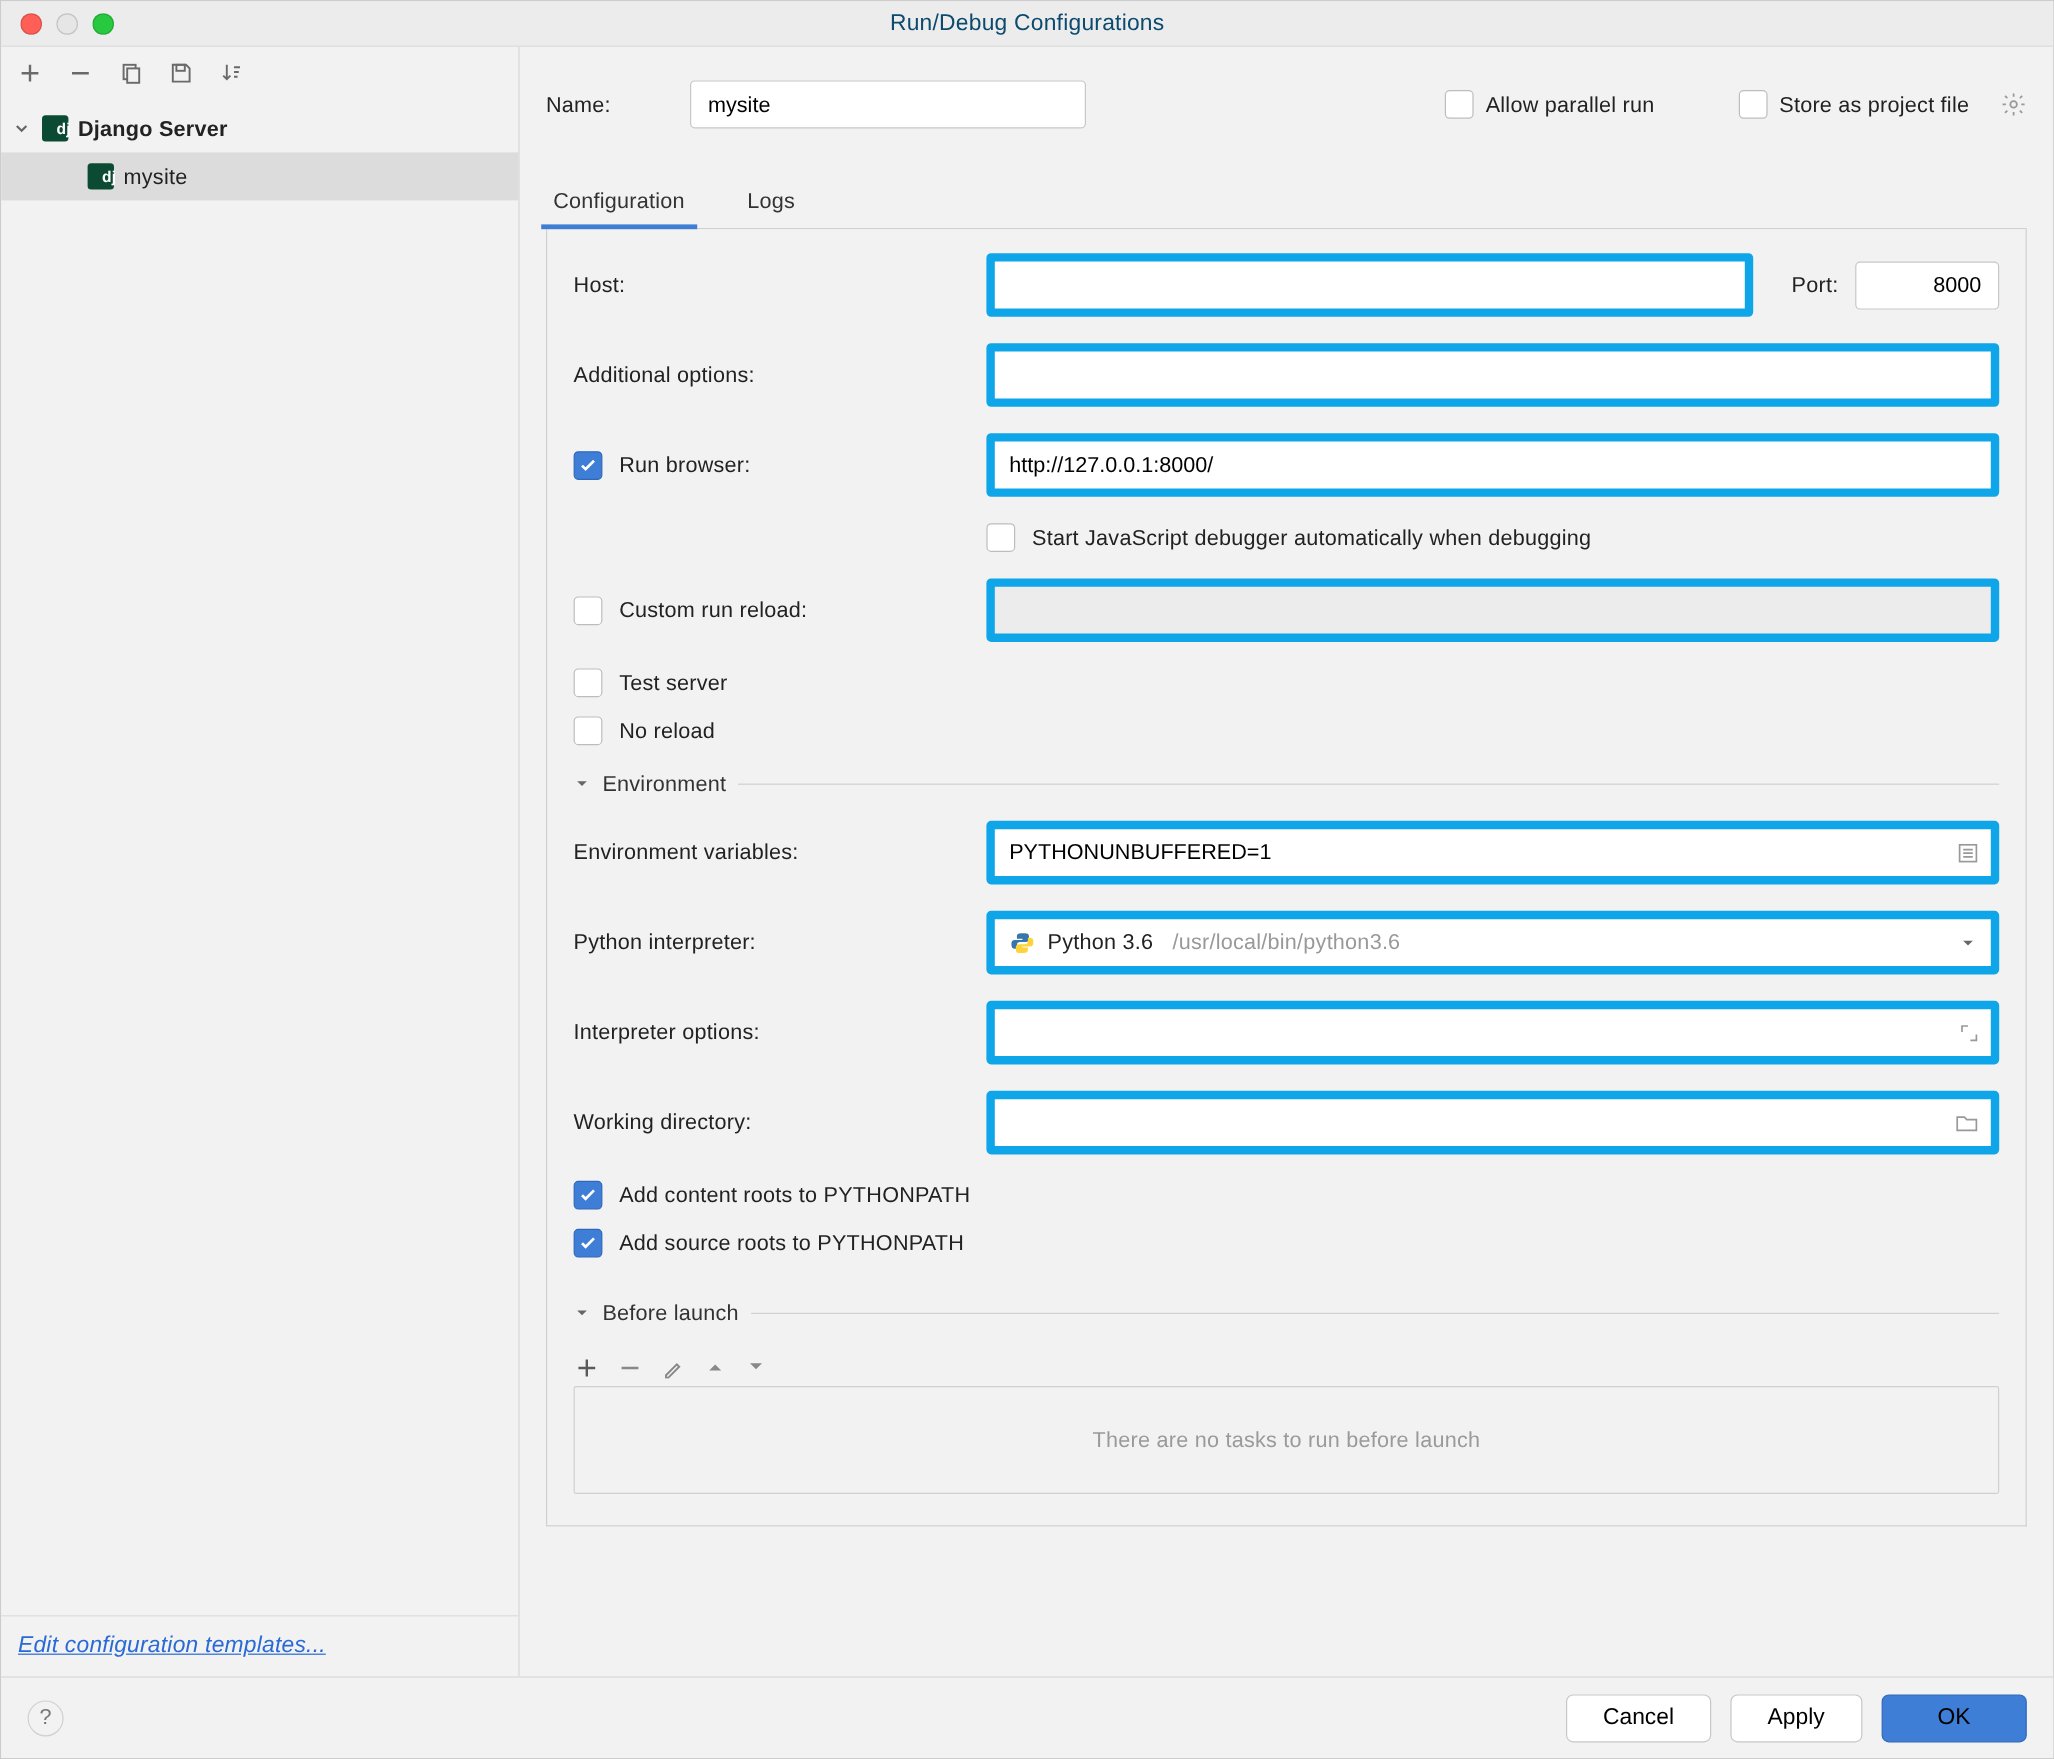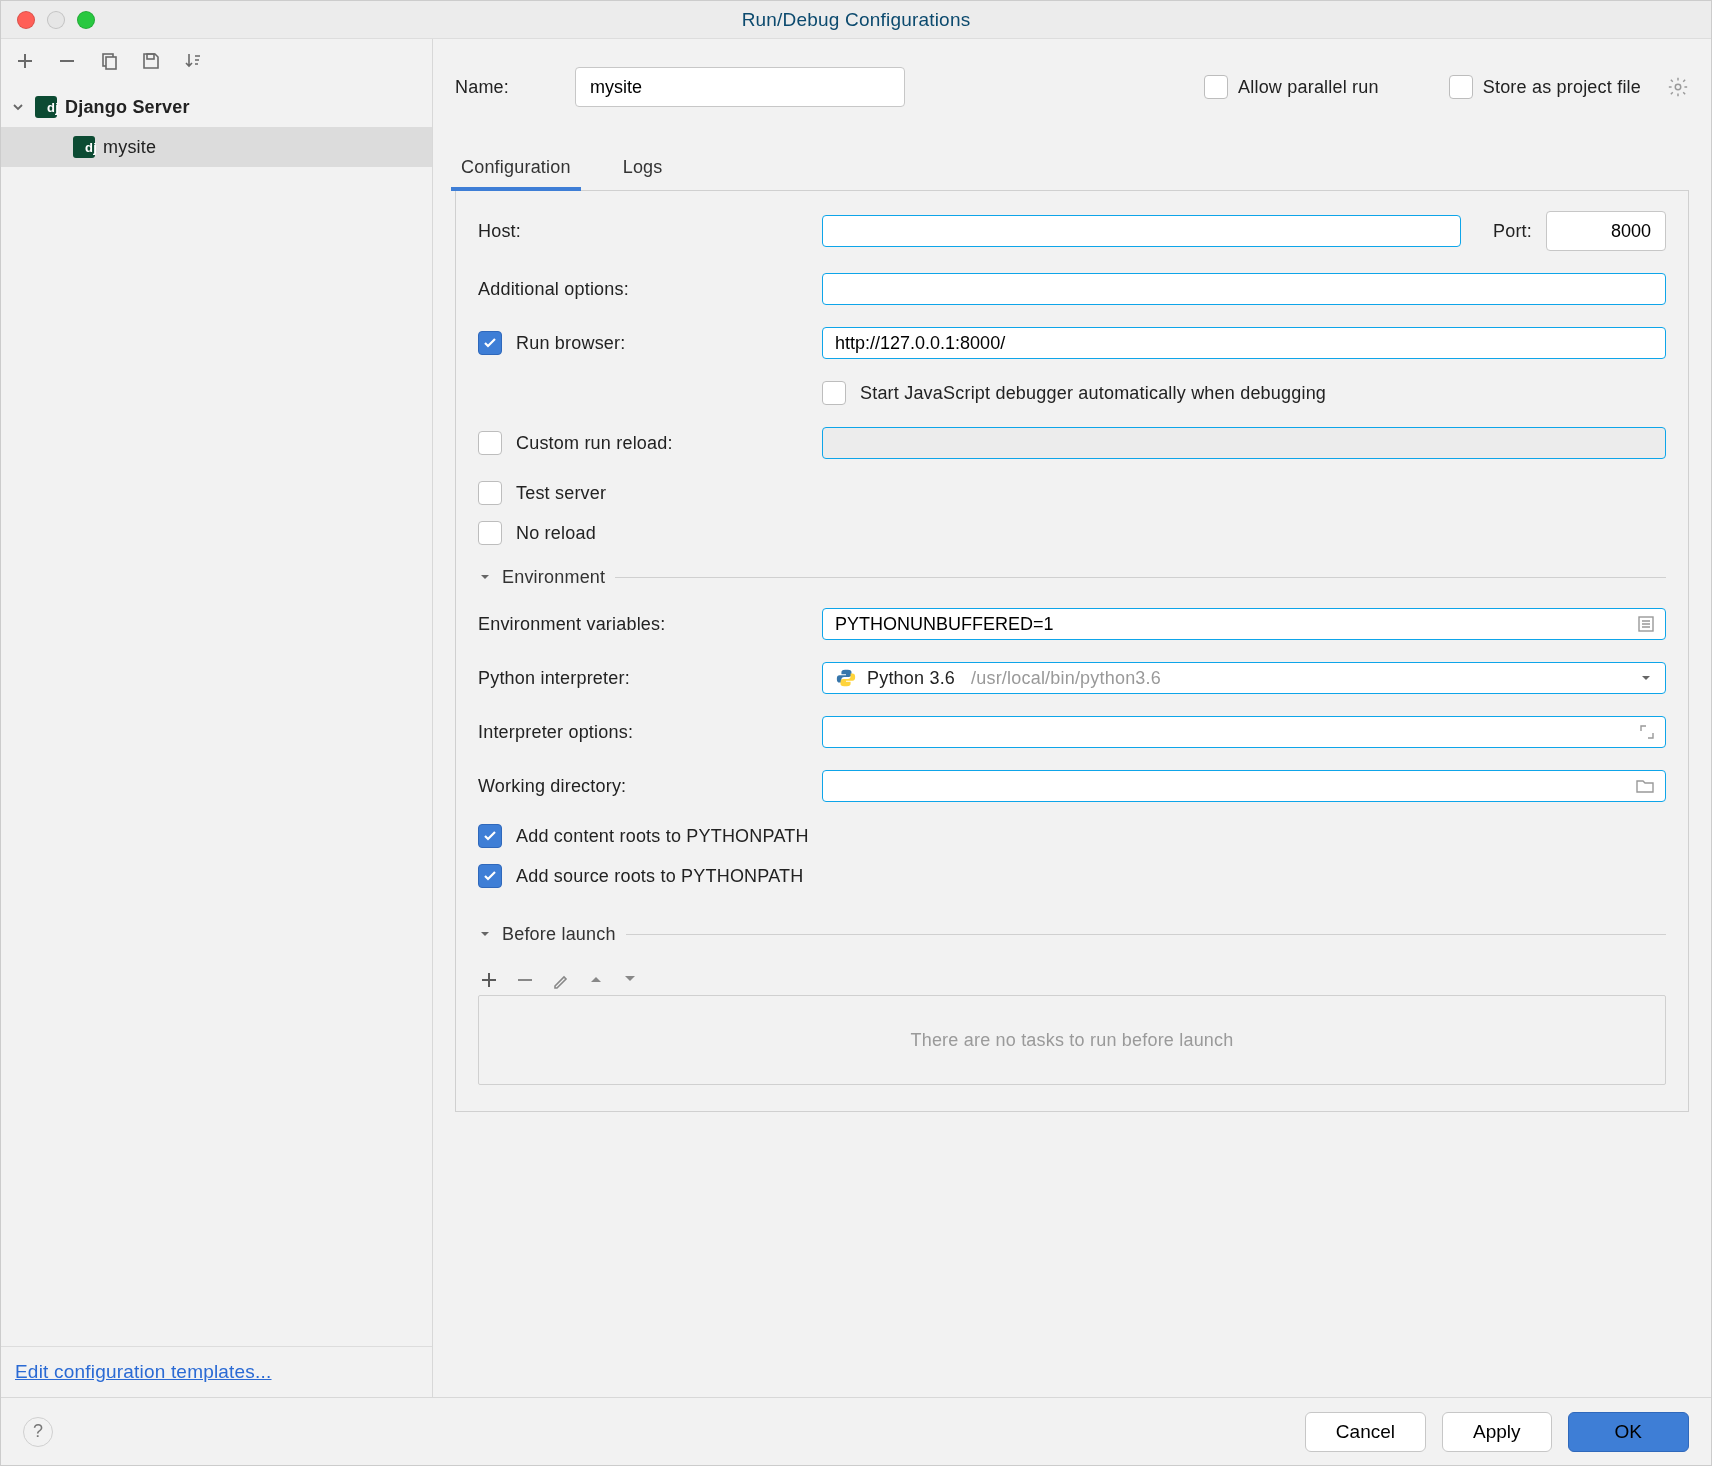--- a/index.html
+++ b/index.html
@@ -28,39 +28,39 @@
 .sidebar { width: 432px; border-right: 1px solid #d8d8d8; display: flex; flex-direction: column; background: #f2f2f2; }
 .sb-toolbar { height: 44px; display: flex; align-items: center; gap: 18px; padding: 0 12px; }
 .sb-toolbar .ticon { width: 24px; height: 24px; color: #6a6a6a; display: flex; align-items: center; justify-content: center; }
 .tree { flex: 1; padding-top: 4px; }
 .tree-row { display: flex; align-items: center; height: 40px; padding-left: 10px; gap: 8px; }
 .tree-row.root { font-weight: 700; }
 .tree-row.child { padding-left: 72px; background: #dcdcdc; }
 .tree-row .chev { width: 16px; }
 .dj-icon { width: 22px; height: 22px; background: #0c4b33; border-radius: 3px; display: inline-flex; align-items: center; justify-content: center; color: #fff; font-size: 13px; font-weight: 700; padding-left: 14px; }
 .sb-footer { padding: 14px; border-top: 1px solid #ddd; }
-.sb-footer a { color: #2a6ad4; font-size: 19px; }
+.sb-footer a { color: #2a6ad4; font-size: 19px; font-style: italic; }
 
 
 .main { flex: 1; display: flex; flex-direction: column; min-width: 0; }
 .name-row { display: flex; align-items: center; padding: 28px 22px 0 22px; gap: 20px; }
 .name-row .lbl { width: 100px; }
 .name-row input.name { width: 330px; height: 40px; border: 1px solid #c7c7c7; border-radius: 4px; padding: 0 14px; font-size: 18px; background: #fff; }
 .spacer { flex: 1; }
 .chk { display: inline-flex; align-items: center; gap: 10px; }
 .gear-right { color: #999; margin-left: 6px; }
 
 .tabs { margin: 42px 22px 0 22px; display: flex; gap: 40px; border-bottom: 1px solid #d0d0d0; }
 .tab { padding: 8px 6px 12px 6px; color: #333; position: relative; }
 .tab.active::after { content: ""; position: absolute; left: -4px; right: -4px; bottom: -1px; height: 4px; background: #3e7ed6; }
 
 .panel { margin: 0 22px 22px 22px; border: 1px solid #d0d0d0; border-top: none; padding: 20px 22px 26px 22px; background: #f2f2f2; }
 .form-row { display: flex; align-items: center; margin-bottom: 22px; gap: 14px; }
 .form-row .flabel { width: 330px; }
-.form-row .finput { flex: 1; height: 32px; border: 1px solid #0ea5e9; border-radius: 4px; background: #fff; padding: 0 12px; font-size: 18px; display: flex; align-items: center; }
+.form-row .finput { flex: 1; height: 53px; border: 7px solid #0ea5e9; border-radius: 4px; background: #fff; padding: 0 12px; font-size: 18px; display: flex; align-items: center; }
 .form-row .finput.disabled { background: #ececec; }
 .port-wrap { display: flex; align-items: center; gap: 14px; margin-left: 18px; }
 .port-wrap input { width: 120px; height: 40px; text-align: right; padding: 0 14px; border: 1px solid #c7c7c7; border-radius: 4px; font-size: 18px; }
 .checkbox { width: 24px; height: 24px; border: 1px solid #bdbdbd; border-radius: 4px; background: #fff; display: inline-flex; align-items: center; justify-content: center; flex-shrink: 0; }
 .checkbox.checked { background: #3e7ed6; border-color: #2f68bb; }
 .checkbox.checked svg { color: #fff; }
 .chk-line { display: flex; align-items: center; gap: 14px; margin-bottom: 16px; }
 
 .section-divider { display: flex; align-items: center; gap: 10px; margin: 10px 0 20px 0; color: #333; }
 .section-divider .line { flex: 1; height: 1px; background: #d0d0d0; }

